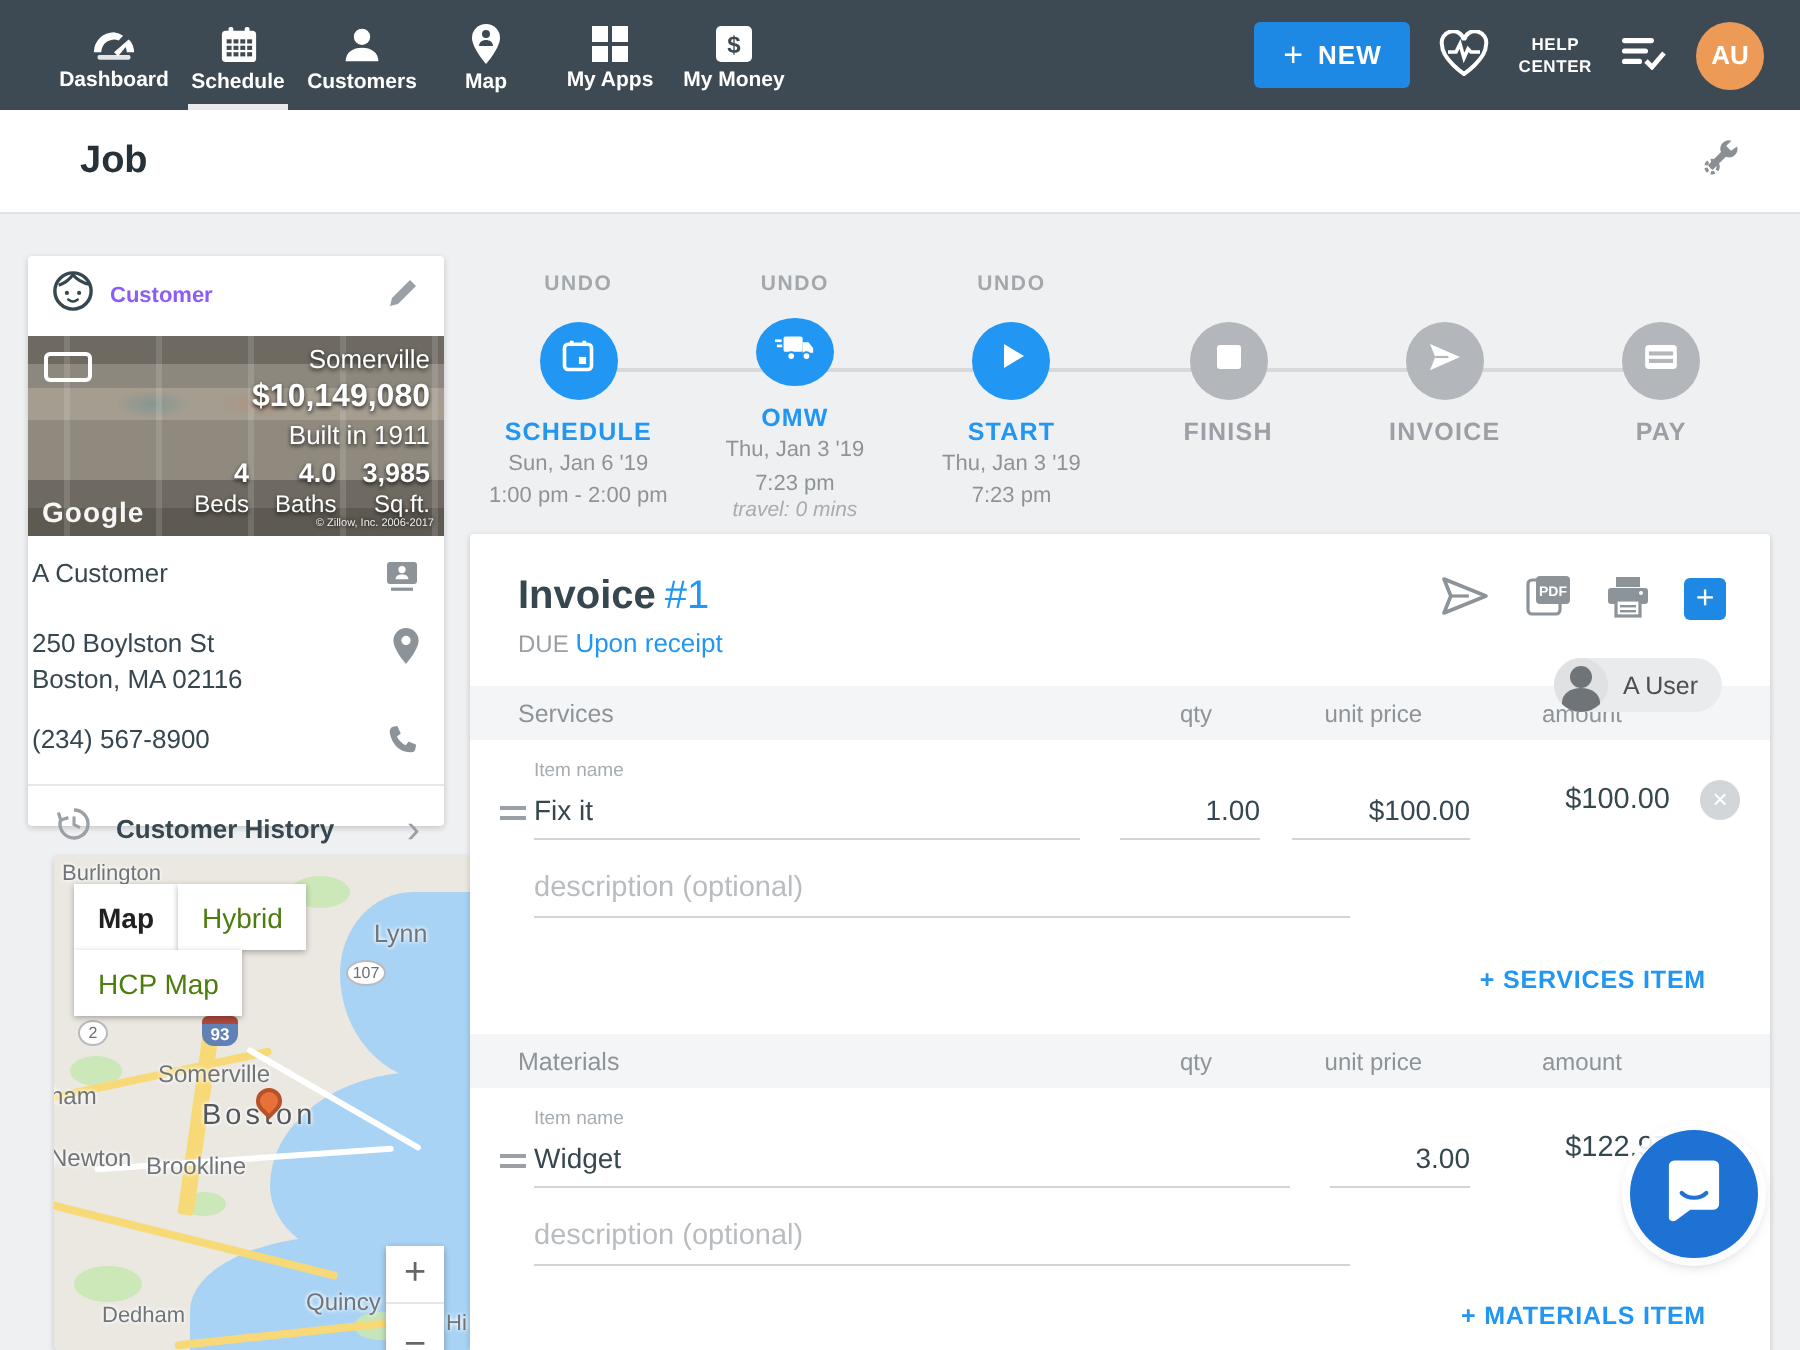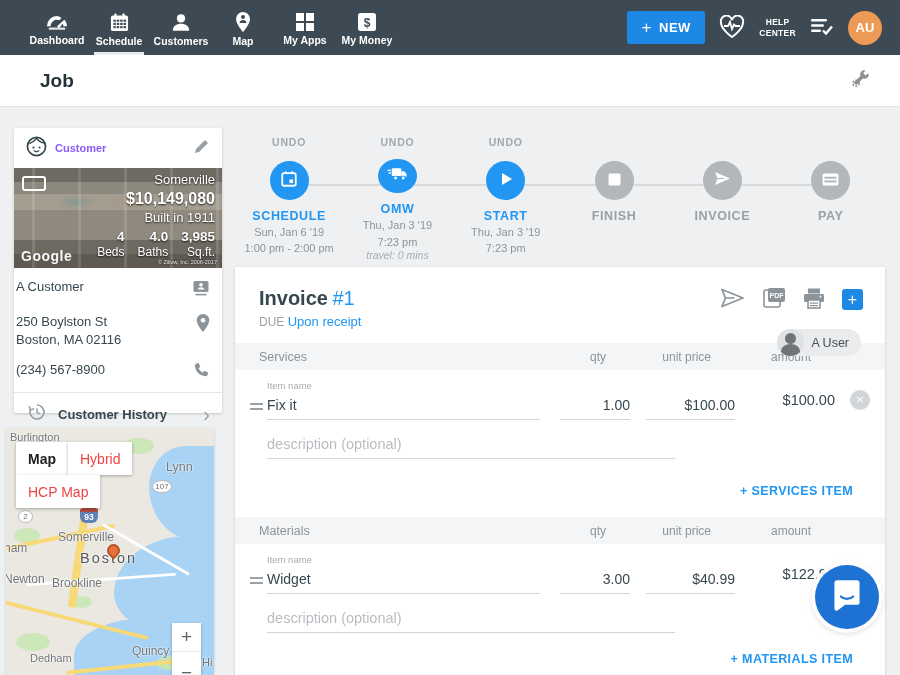--- a/index.html
+++ b/index.html
@@ -54,32 +54,32 @@
   .gwm { position:absolute; left:7px; bottom:4px; color:#fff; font-size:14px; font-weight:bold; letter-spacing:.5px; opacity:.95; }
   .cpy { position:absolute; right:5px; bottom:3px; color:#eee; font-size:5.5px; text-shadow:0 0 2px #000; }
   .crow { display:flex; align-items:flex-start; padding:7px 12px 6px 2px; }
   .crow .txt { font-size:13px; color:#37474f; line-height:1.35; }
   .crow .ic { margin-left:auto; padding-top:1px; }
   .hist { display:flex; align-items:center; gap:12px; padding:10px 12px 0 14px; border-top:1px solid #e6e7e8; margin-top:4px; cursor:pointer; }
   .hist .t { font-size:13px; font-weight:bold; color:#37474f; }
   .hist .chev { margin-left:auto; color:#9aa0a5; font-size:20px; line-height:14px; }
 
   
-  .map-card { position:absolute; left:6px; top:428px; width:208px; height:247px; overflow:hidden; background:#ebe8e1; }
+  .map-card { position:absolute; left:27px; top:428px; width:208px; height:247px; overflow:hidden; background:#ebe8e1; }
   .water { position:absolute; background:#a8d3f4; }
   .green { position:absolute; background:#c9e7b4; border-radius:50%; opacity:.9; }
   .road { position:absolute; background:#f8d978; height:4px; border-radius:2px; }
   .road.w { background:#ffffff; height:3px; }
   .mlabel { position:absolute; color:#70757a; font-size:11px; white-space:nowrap; text-shadow:0 0 2px #fff,0 0 2px #fff; }
   .mlabel.big { color:#53575b; font-size:14.5px; letter-spacing:2px; }
   .shield { position:absolute; background:#fff; border:1px solid #b8babd; border-radius:50%; font-size:8px; color:#6b6f73; width:20px; height:13px; display:flex; align-items:center; justify-content:center; }
   .ishield { position:absolute; width:18px; height:15px; background:#5f81b5; border-radius:3px 3px 6px 6px; color:#fff; font-size:8.5px; font-weight:bold; display:flex; align-items:flex-end; justify-content:center; padding-bottom:1px; border-top:4px solid #b04a3e; }
   .pin { position:absolute; width:13px; height:13px; background:#e8713a; border:2px solid #b5522a; border-radius:50% 50% 50% 0; transform:rotate(-45deg); }
   .map-btns { position:absolute; left:10px; top:14px; z-index:3; }
-  .map-btn { background:#fff; border:none; height:33px; padding:0 12px; font-size:14px; color:#ef4444; cursor:pointer; box-shadow:0 1px 3px rgba(0,0,0,.3); float:left; }
+  .map-btn { background:#fff; border:none; height:33px; padding:0 12px; font-size:14px; color:#4d7c0f; cursor:pointer; box-shadow:0 1px 3px rgba(0,0,0,.3); float:left; }
   .map-btn.on { font-weight:bold; color:#212121; }
   .map-btn.row2 { clear:left; margin-top:0; }
   .zoomctl { position:absolute; right:13px; bottom:-12px; width:29px; background:#fff; border-radius:2px; box-shadow:0 1px 3px rgba(0,0,0,.3); z-index:3; }
   .zoomctl button { display:block; width:29px; height:29px; background:#fff; border:none; font-size:19px; color:#666; cursor:pointer; }
   .zoomctl button:first-child { border-bottom:1px solid #e6e6e6; margin-bottom:6px; }
 
   
   .timeline { position:absolute; left:235px; top:136px; width:650px; height:125px; }
   .tl-line { position:absolute; left:54px; right:54px; top:48px; height:1.5px; background:#d7d9db; }
   .tl-steps { position:relative; display:flex; height:100%; }
@@ -542,23 +542,20 @@
         <i></i>
         <i></i>
       </div>
     <div class="name-col">
       <div class="tiny-lbl">Item name</div>
       <input class="fld" value="Widget" style="">
     </div>
     <div class="num-col col-qty" style="padding-left:20px;">
         <input class="fld rt" value="3.00" style="">
       </div>
-    <div class="num-col col-unit" style="padding-left:16px;">
-        <input class="fld rt" value="$40.99" style="">
-      </div>
     <div class="num-col col-amt">
         <div class="amt">$122.97</div>
       </div>
     <div class="del col-del"></div>
   </div>
   <div class="desc-row" style="width:440px;">
     <input class="fld" placeholder="description (optional)" style="">
   </div>
   <div class="add-link" style="padding-top:16px;">
     <a>+ MATERIALS ITEM</a>

